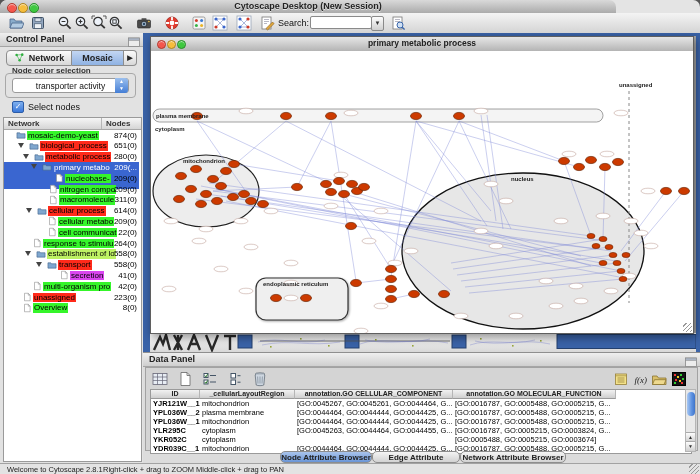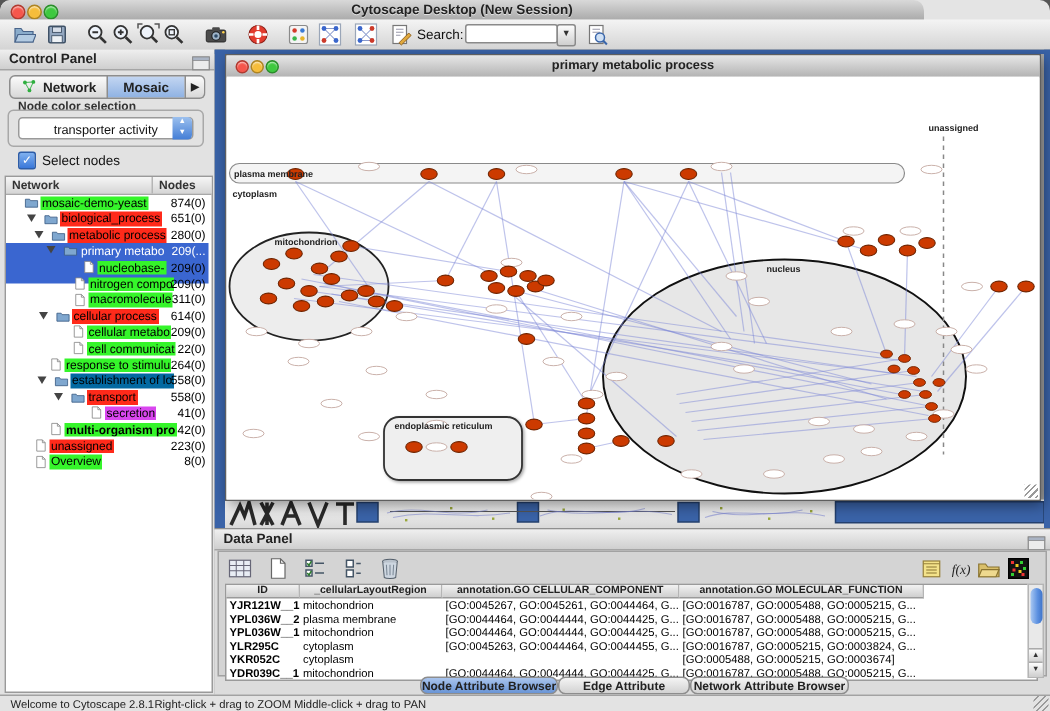--- a/index.html
+++ b/index.html
@@ -344,21 +344,21 @@
             <span class="lbl" style="left: 39px; background: rgb(53, 245, 42);">response to stimulu</span>
             <span class="cnt">264(0)</span>
           </div>
           <div class="trow" style="top: 118.8px;">
             <div class="exp" style="left: 21px;"></div>
             <div style="position: absolute; left: 32px; top: 0px; width: 10px; height: 10px;">
               <svg width="10" height="10" viewBox="0 0 16 16">
                 <path d="M1.5 4.5h4.5l1 1.5h7.5v7h-13z" fill="#7fa7cf" stroke="#3c5e86" stroke-width="0.9"></path>
               </svg>
             </div>
-            <span class="lbl" style="left: 43px; background: #0369a1;">establishment of lo</span>
+            <span class="lbl" style="left: 43px; background: #bef264;">establishment of lo</span>
             <span class="cnt">558(0)</span>
           </div>
           <div class="trow" style="top: 129.6px;">
             <div class="exp" style="left: 32px;"></div>
             <div style="position: absolute; left: 43px; top: 0px; width: 10px; height: 10px;">
               <svg width="10" height="10" viewBox="0 0 16 16">
                 <path d="M1.5 4.5h4.5l1 1.5h7.5v7h-13z" fill="#7fa7cf" stroke="#3c5e86" stroke-width="0.9"></path>
               </svg>
             </div>
             <span class="lbl" style="left: 54px; background: rgb(255, 42, 26);">transport</span>
@@ -374,21 +374,21 @@
             <span class="lbl" style="left: 66px; background: #d946ef;">secretion</span>
             <span class="cnt">41(0)</span>
           </div>
           <div class="trow" style="top: 151.2px;">
             <div style="position: absolute; left: 28px; top: 0px; width: 10px; height: 10px;">
               <svg width="10" height="10" viewBox="0 0 16 16">
                 <path d="M4 2h6l3 3v9H4z" fill="#fff" stroke="#888" stroke-width="0.9"></path>
                 <path d="M10 2v3h3" fill="none" stroke="#888" stroke-width="0.9"></path>
               </svg>
             </div>
-            <span class="lbl" style="left: 39px; background: rgb(53, 245, 42); font-weight: bold;">multi-organism pro</span>
+            <span class="lbl" style="left: 39px; background: rgb(53, 245, 42);">multi-organism pro</span>
             <span class="cnt">42(0)</span>
           </div>
           <div class="trow" style="top: 162px;">
             <div style="position: absolute; left: 18px; top: 0px; width: 10px; height: 10px;">
               <svg width="10" height="10" viewBox="0 0 16 16">
                 <path d="M4 2h6l3 3v9H4z" fill="#fff" stroke="#888" stroke-width="0.9"></path>
                 <path d="M10 2v3h3" fill="none" stroke="#888" stroke-width="0.9"></path>
               </svg>
             </div>
             <span class="lbl" style="left: 29px; background: rgb(255, 42, 26);">unassigned</span>

